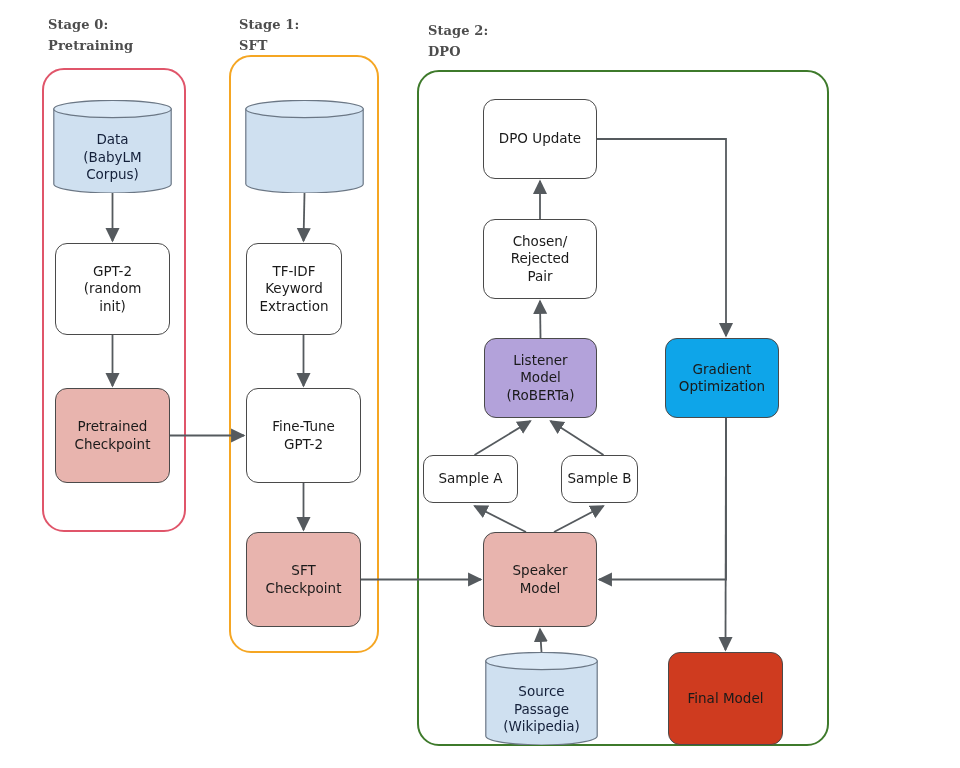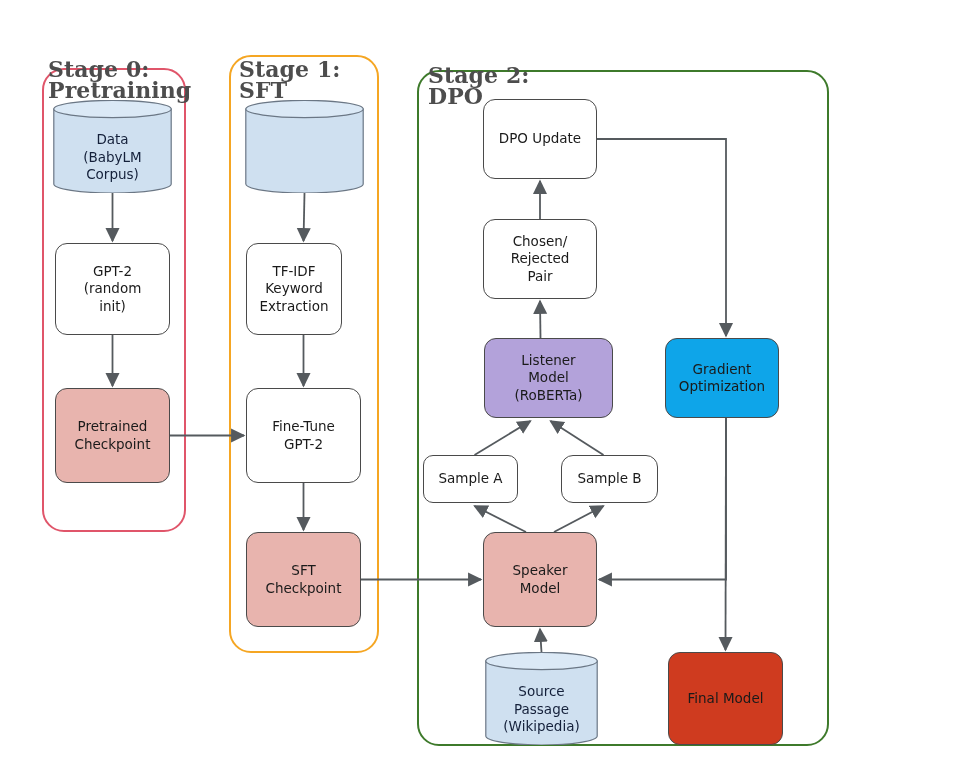--- a/index.html
+++ b/index.html
@@ -1,21 +1,21 @@
 <!DOCTYPE html>
 <html><head>
 <meta charset="utf-8">
 <style>
   html,body{margin:0;padding:0;background:#ffffff;}
   body{width:960px;height:768px;position:relative;overflow:hidden;
        font-family:"DejaVu Sans", sans-serif;}
   #canvas{position:absolute;left:0;top:0;width:960px;height:768px;}
   svg.layer{position:absolute;left:0;top:0;width:960px;height:768px;pointer-events:none;}
   .stage-title{position:absolute;font-family:"DejaVu Serif", serif;font-weight:bold;
-               font-size:22px;color:#4d4d4d;line-height:21px;letter-spacing:0.1px;margin-top:45px;}
+               font-size:13px;color:#4d4d4d;line-height:21px;letter-spacing:0.1px;}
   .stage-box{position:absolute;border-radius:22px;background:transparent;box-sizing:border-box;}
   .node{position:absolute;box-sizing:border-box;display:flex;align-items:center;
         justify-content:center;text-align:center;border:1.3px solid #4a4a4a;
         border-radius:12px;background:#ffffff;color:#1a1a1a;font-size:13.5px;
         line-height:17.5px;}
   .cyl{position:absolute;box-sizing:border-box;}
   .cyl .cyl-txt{position:absolute;left:0;right:0;text-align:center;color:#14203a;
                 font-size:13.5px;line-height:17.5px;}
 </style>
 </head>
@@ -122,33 +122,33 @@
           <div>DPO Update</div>
         </div>
       </div>
       <div class="node" style="left: 483px; top: 219px; width: 114px; height: 80px; background: rgb(255, 255, 255); border-color: rgb(74, 74, 74);">
         <div>
           <div>Chosen/</div>
           <div>Rejected</div>
           <div>Pair</div>
         </div>
       </div>
-      <div class="node" style="left: 484px; top: 338px; width: 129px; height: 80px; background: rgb(179, 162, 218); border-color: rgb(74, 74, 74);">
+      <div class="node" style="left: 484px; top: 338px; width: 113px; height: 80px; background: rgb(179, 162, 218); border-color: rgb(74, 74, 74);">
         <div>
           <div>Listener</div>
           <div>Model</div>
           <div>(RoBERTa)</div>
         </div>
       </div>
       <div class="node" style="left: 423px; top: 455px; width: 95px; height: 48px; background: rgb(255, 255, 255); border-color: rgb(74, 74, 74); border-radius: 10px;">
         <div>
           <div>Sample A</div>
         </div>
       </div>
-      <div class="node" style="left: 561px; top: 455px; width: 97px; height: 48px; background: rgb(255, 255, 255); border-color: rgb(74, 74, 74);">
+      <div class="node" style="left: 561px; top: 455px; width: 77px; height: 48px; background: rgb(255, 255, 255); border-color: rgb(74, 74, 74);">
         <div>
           <div>Sample B</div>
         </div>
       </div>
       <div class="node" style="left: 483px; top: 532px; width: 114px; height: 95px; background: rgb(232, 180, 174); border-color: rgb(74, 74, 74);">
         <div>
           <div>Speaker</div>
           <div>Model</div>
         </div>
       </div>

